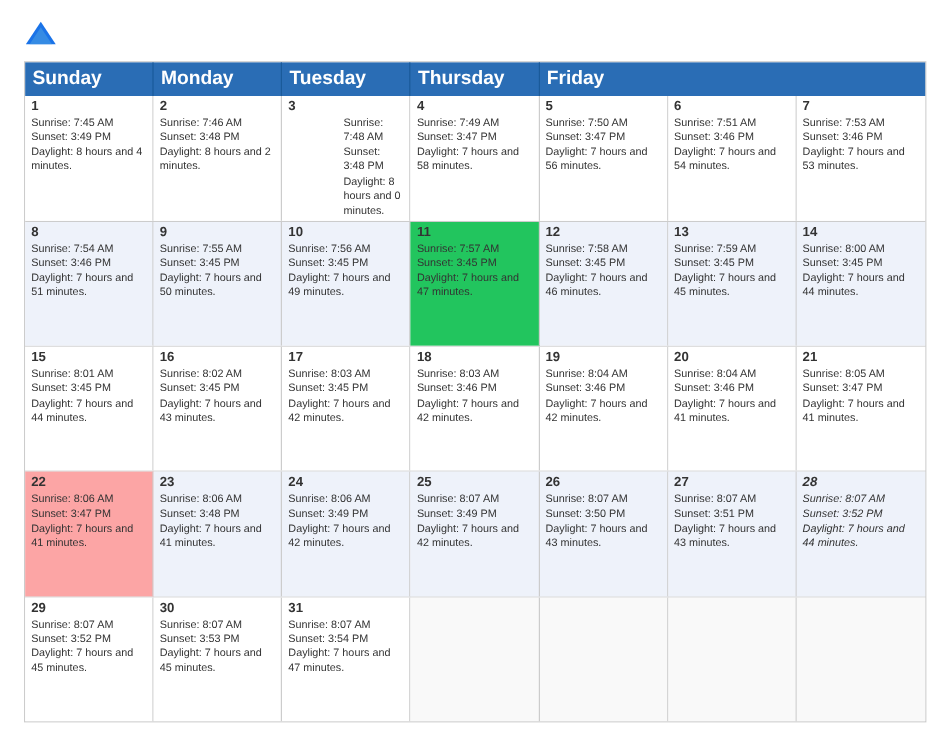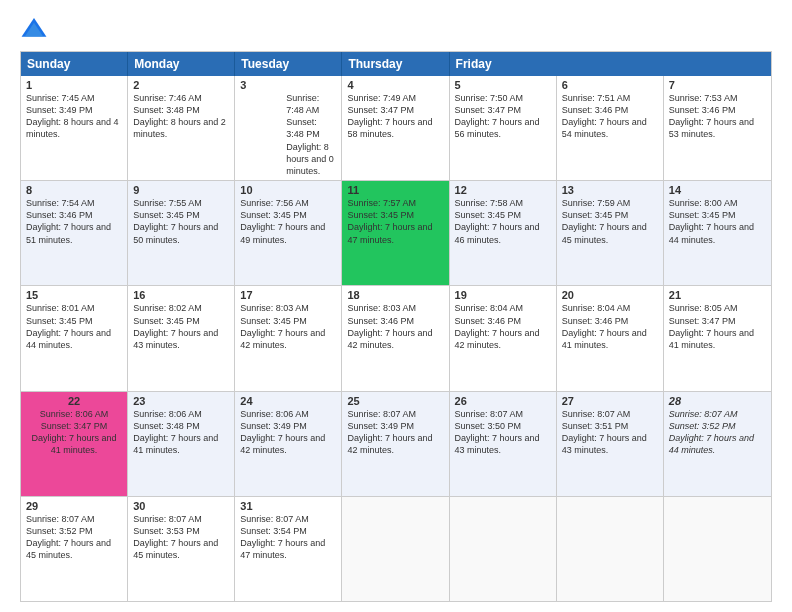--- a/index.html
+++ b/index.html
@@ -59,21 +59,21 @@
       flex-direction: column;
       border: 1px solid #ccc;
     }
     .cal-header {
       display: grid;
       grid-template-columns: repeat(7, 1fr);
       background: #2a6db5;
     }
     .cal-header-cell {
       color: #fff;
-      font-size: 12px;
+      font-size: 16px;
       font-weight: bold;
       padding: 5px 6px;
       text-align: left;
       border-right: 1px solid #1a5a9a;
     }
     .cal-header-cell:last-child { border-right: none; }
     .cal-body {
       flex: 1;
       display: flex;
       flex-direction: column;
@@ -269,21 +269,21 @@
 Daylight: 7 hours and 41 minutes.</div>
           </div>
           <div class="cal-cell">
             <span class="day-num">21</span>
             <div class="info" style="white-space: pre-line;">Sunrise: 8:05 AM
 Sunset: 3:47 PM
 Daylight: 7 hours and 41 minutes.</div>
           </div>
         </div>
         <div class="cal-row">
-          <div class="cal-cell" style="background: #ec4899; text-align: center;">
+          <div class="cal-cell" style="background: #fca5a5;">
             <span class="day-num">22</span>
             <div class="info" style="white-space: pre-line;">Sunrise: 8:06 AM
 Sunset: 3:47 PM
 Daylight: 7 hours and 41 minutes.</div>
           </div>
           <div class="cal-cell" style="background: rgb(238, 242, 250);">
             <span class="day-num">23</span>
             <div class="info" style="white-space: pre-line;">Sunrise: 8:06 AM
 Sunset: 3:48 PM
 Daylight: 7 hours and 41 minutes.</div>

